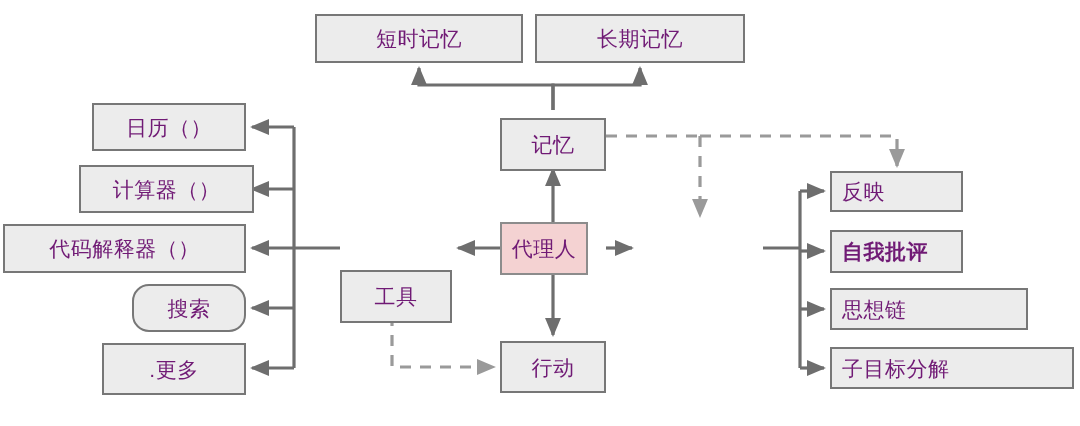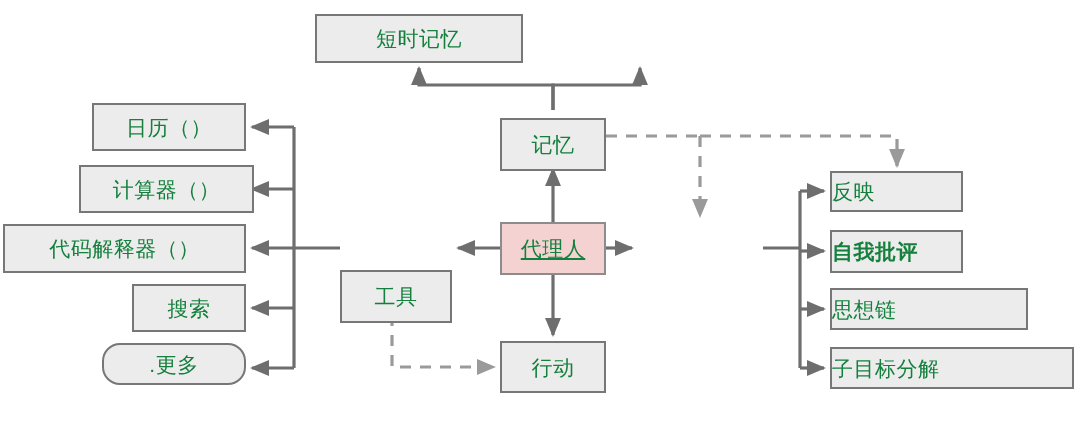--- a/index.html
+++ b/index.html
@@ -25,33 +25,34 @@
     height: 426px;
   }
   .node {
     position: absolute;
     box-sizing: border-box;
     border: 2px solid #777777;
     background: #ececec;
     display: flex;
     align-items: center;
     justify-content: center;
-    color: #15803d;
+    color: #701a75;
     font-size: 21px;
     line-height: 1;
     letter-spacing: 0.5px;
     white-space: nowrap;
     z-index: 2;
   }
   .node.accent {
     background: #f4d2d2;
     border-color: #8c8c8c;
   }
   .node.left-align {
     justify-content: flex-start;
+    padding-left: 10px;
   }
 </style>
 </head>
 <body>
 
 <div id="canvas">
 
   <svg id="edges" viewBox="0 0 1080 426" xmlns="http://www.w3.org/2000/svg">
     <defs>
       <marker id="arrowSolid" viewBox="0 0 10 10" refX="9" refY="5" markerWidth="6" markerHeight="6" orient="auto-start-reverse">
@@ -98,50 +99,53 @@
       <path d="M 700 136 L 897 136 L 897 166" marker-end="url(#arrowDashed)"></path>
 
       <path d="M 392 275 L 392 367 L 494 367" marker-end="url(#arrowDashed)"></path>
     </g>
   </svg>
 
   <div class="node" style="left:315px; top:14px; width:208px; height:49px;">
     <span>短时记忆</span>
   </div>
 
+  <div class="node" style="left:535px; top:14px; width:210px; height:49px;">
+    <span>长期记忆</span>
+  </div>
 
   <div class="node" style="left:500px; top:110px; width:106px; height:53px;margin-top:8px;">
     <span>记忆</span>
   </div>
 
   <div class="node" style="left:92px; top:103px; width:154px; height:48px;">
     <span>日历（）</span>
   </div>
 
   <div class="node" style="left:71px; top:165px; width:175px; height:48px;margin-left:8px;">
     <span>计算器（）</span>
   </div>
 
   <div class="node" style="left:3px; top:224px; width:243px; height:49px;">
     <span>代码解释器（）</span>
   </div>
 
-  <div class="node" style="left:132px; top:284px; width:114px; height:48px;">
+  <div class="node" style="left:132px; top:284px; width:114px; height:48px;border-radius:17px;">
     <span>搜索</span>
   </div>
 
-  <div class="node" style="left:102px; top:343px; width:144px; height:42px;border-radius:18px;">
+  <div class="node" style="left:102px; top:343px; width:144px; height:52px;">
     <span>.更多</span>
   </div>
 
   <div class="node" style="left:340px; top:222px; width:112px; height:53px;margin-top:48px;">
     <span>工具</span>
   </div>
 
-  <div class="node accent" style="left:500px; top:222px; width:106px; height:53px;text-decoration:underline;">
+  <div class="node accent" style="left:500px; top:222px; width:88px; height:53px;">
     <span>代理人</span>
   </div>
 
   <div class="node" style="left:500px; top:341px; width:106px; height:52px;">
     <span>行动</span>
   </div>
 
 
   <div class="node left-align" style="left:830px; top:171px; width:133px; height:41px;">
     <span>反映</span>

